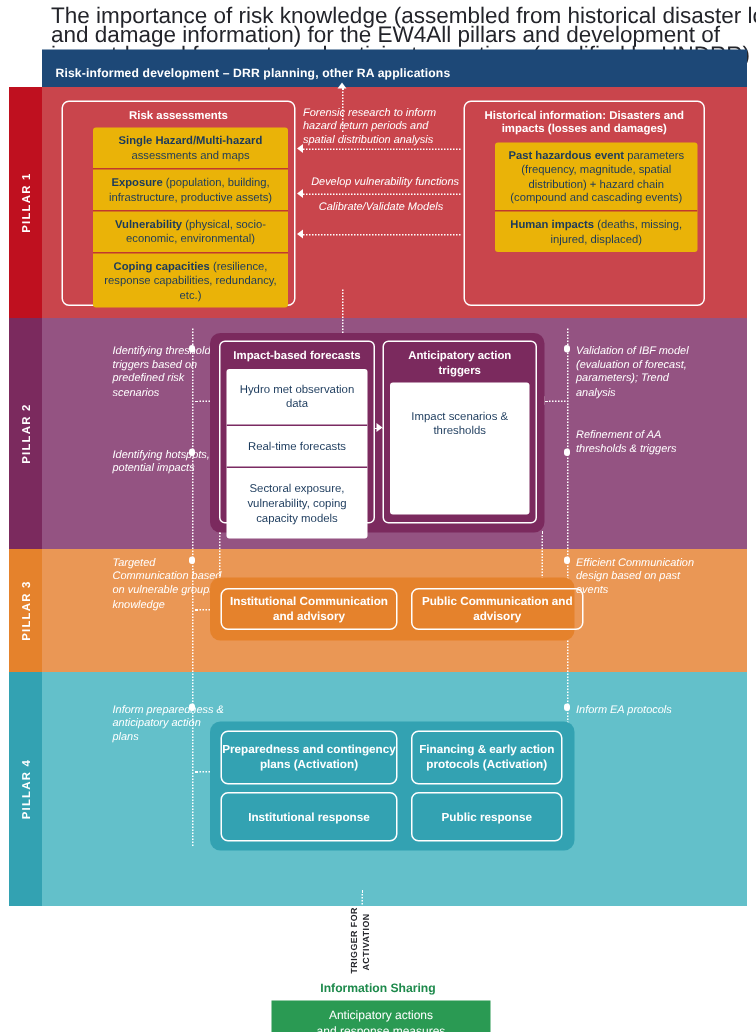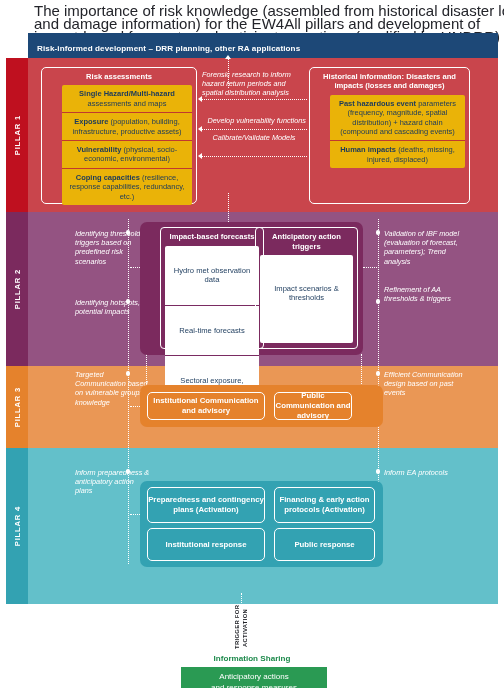--- a/index.html
+++ b/index.html
@@ -139,21 +139,21 @@
     background:transparent;display:block;
   }
   .wbox .hdr{
     color:#ffffff;font-weight:bold;font-size:7.6px;
     text-align:center;padding:4px 2px 4px 2px;
   }
   .wbox .inner{
     background:#ffffff;margin:0 4px 4px 4px;border-radius:2px;overflow:hidden;
   }
   .wbox .inner .sub{
-    padding:20px 4px;text-align:center;font-size:7.6px;line-height:9.6px;
+    padding:9px 4px;text-align:center;font-size:7.6px;line-height:9.6px;
   }
   .sub.b2{border-bottom:1px solid #7a2b62;}
   .sub.b2:last-child{border-bottom:none;}
 
   .obox{
     position:absolute;
     border:1.4px solid #ffffff;border-radius:5px;box-sizing:border-box;
     display:flex;align-items:center;justify-content:center;text-align:center;
     color:#ffffff;font-weight:bold;font-size:7.8px;line-height:9.8px;
   }
@@ -289,21 +289,21 @@
   <div class="side-note left-al" style="left:378px;top:196px;width:85px;">Validation of IBF model (evaluation of forecast, parameters); Trend analysis</div>
   <div class="dot" style="left:369.7px;top:197px;"></div>
   <div class="side-note left-al" style="left:378px;top:252px;width:85px;">Refinement of AA thresholds &amp; triggers</div>
   <div class="dot" style="left:369.7px;top:266px;"></div>
 
   <div class="hconn" style="left:357px;top:234px;width:14px;"></div>
   <div class="arrow-l" style="left:352.5px;top:230.8px;"></div>
 
   <div class="solidbox" style="left:134px;top:189px;width:223px;height:133px;background:#7b2a5e;"></div>
 
-  <div class="wbox titled" style="left:140px;top:194px;width:104px;height:122px;margin-left:14px;">
+  <div class="wbox titled" style="left:140px;top:194px;width:104px;height:122px;">
     <div class="hdr">Impact-based forecasts</div>
     <div class="inner">
       <div class="sub b2">Hydro met observation data</div>
       <div class="sub b2">Real-time forecasts</div>
       <div class="sub b2">Sectoral exposure, vulnerability, coping capacity models</div>
     </div>
   </div>
 
   <div class="wbox titled" style="left:249px;top:194px;width:103px;height:122px;">
     <div class="hdr">Anticipatory action triggers</div>
@@ -322,21 +322,21 @@
 
   <div class="hconn" style="left:124px;top:373px;width:14px;"></div>
   <div class="arrow-r" style="left:137px;top:369.8px;"></div>
   <div class="hconn" style="left:357px;top:373px;width:14px;"></div>
   <div class="arrow-l" style="left:352.5px;top:369.8px;"></div>
 
   <div class="solidbox" style="left:134px;top:352px;width:243px;height:42px;background:#e5822c;"></div>
   <div class="obox" style="left:141px;top:359px;width:118px;height:28px;">
     <span>Institutional Communication and advisory</span>
   </div>
-  <div class="obox" style="left:268px;top:359px;width:78px;height:28px;">
+  <div class="obox" style="left:268px;top:359px;width:115px;height:28px;">
     <span>Public Communication and advisory</span>
   </div>
 
   <div class="side-note right-al" style="left:40px;top:435px;width:76px;">Inform preparedness &amp; anticipatory action plans</div>
   <div class="dot" style="left:119.7px;top:436px;"></div>
   <div class="side-note left-al" style="left:378px;top:435px;width:85px;">Inform EA protocols</div>
   <div class="dot" style="left:369.7px;top:436px;"></div>
 
   <div class="hconn" style="left:124px;top:481px;width:14px;"></div>
   <div class="arrow-r" style="left:137px;top:477.8px;"></div>

